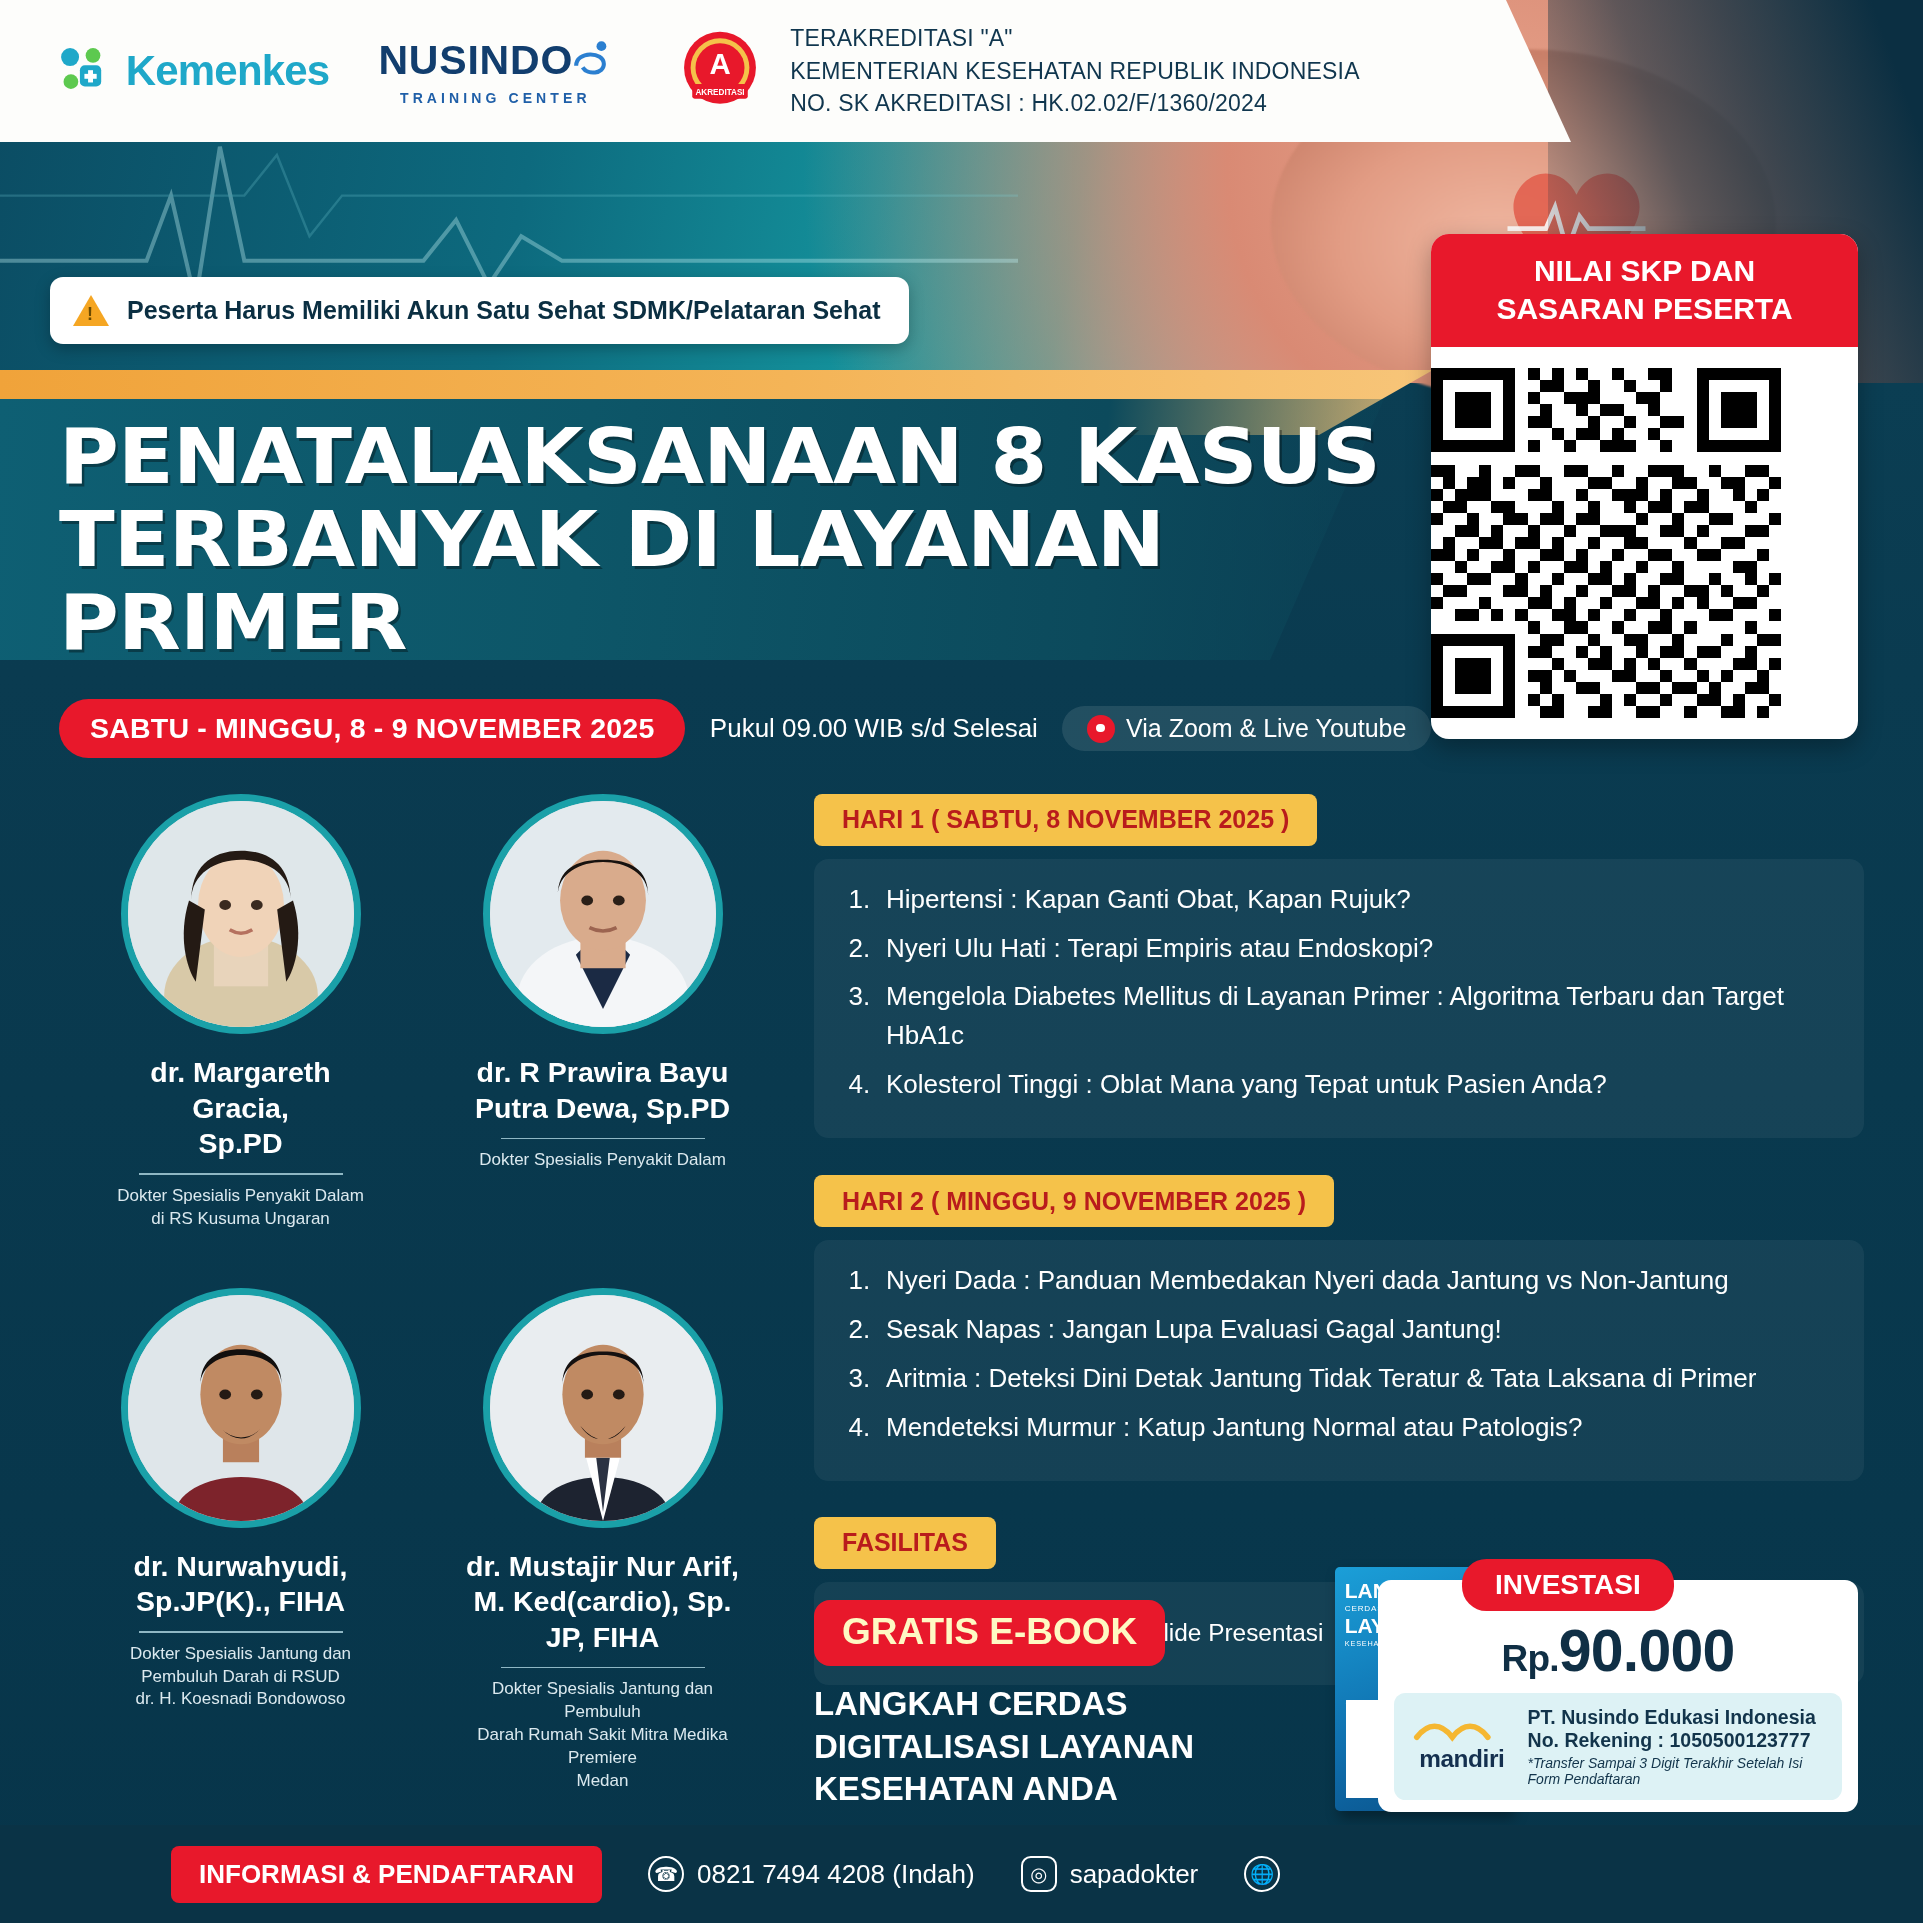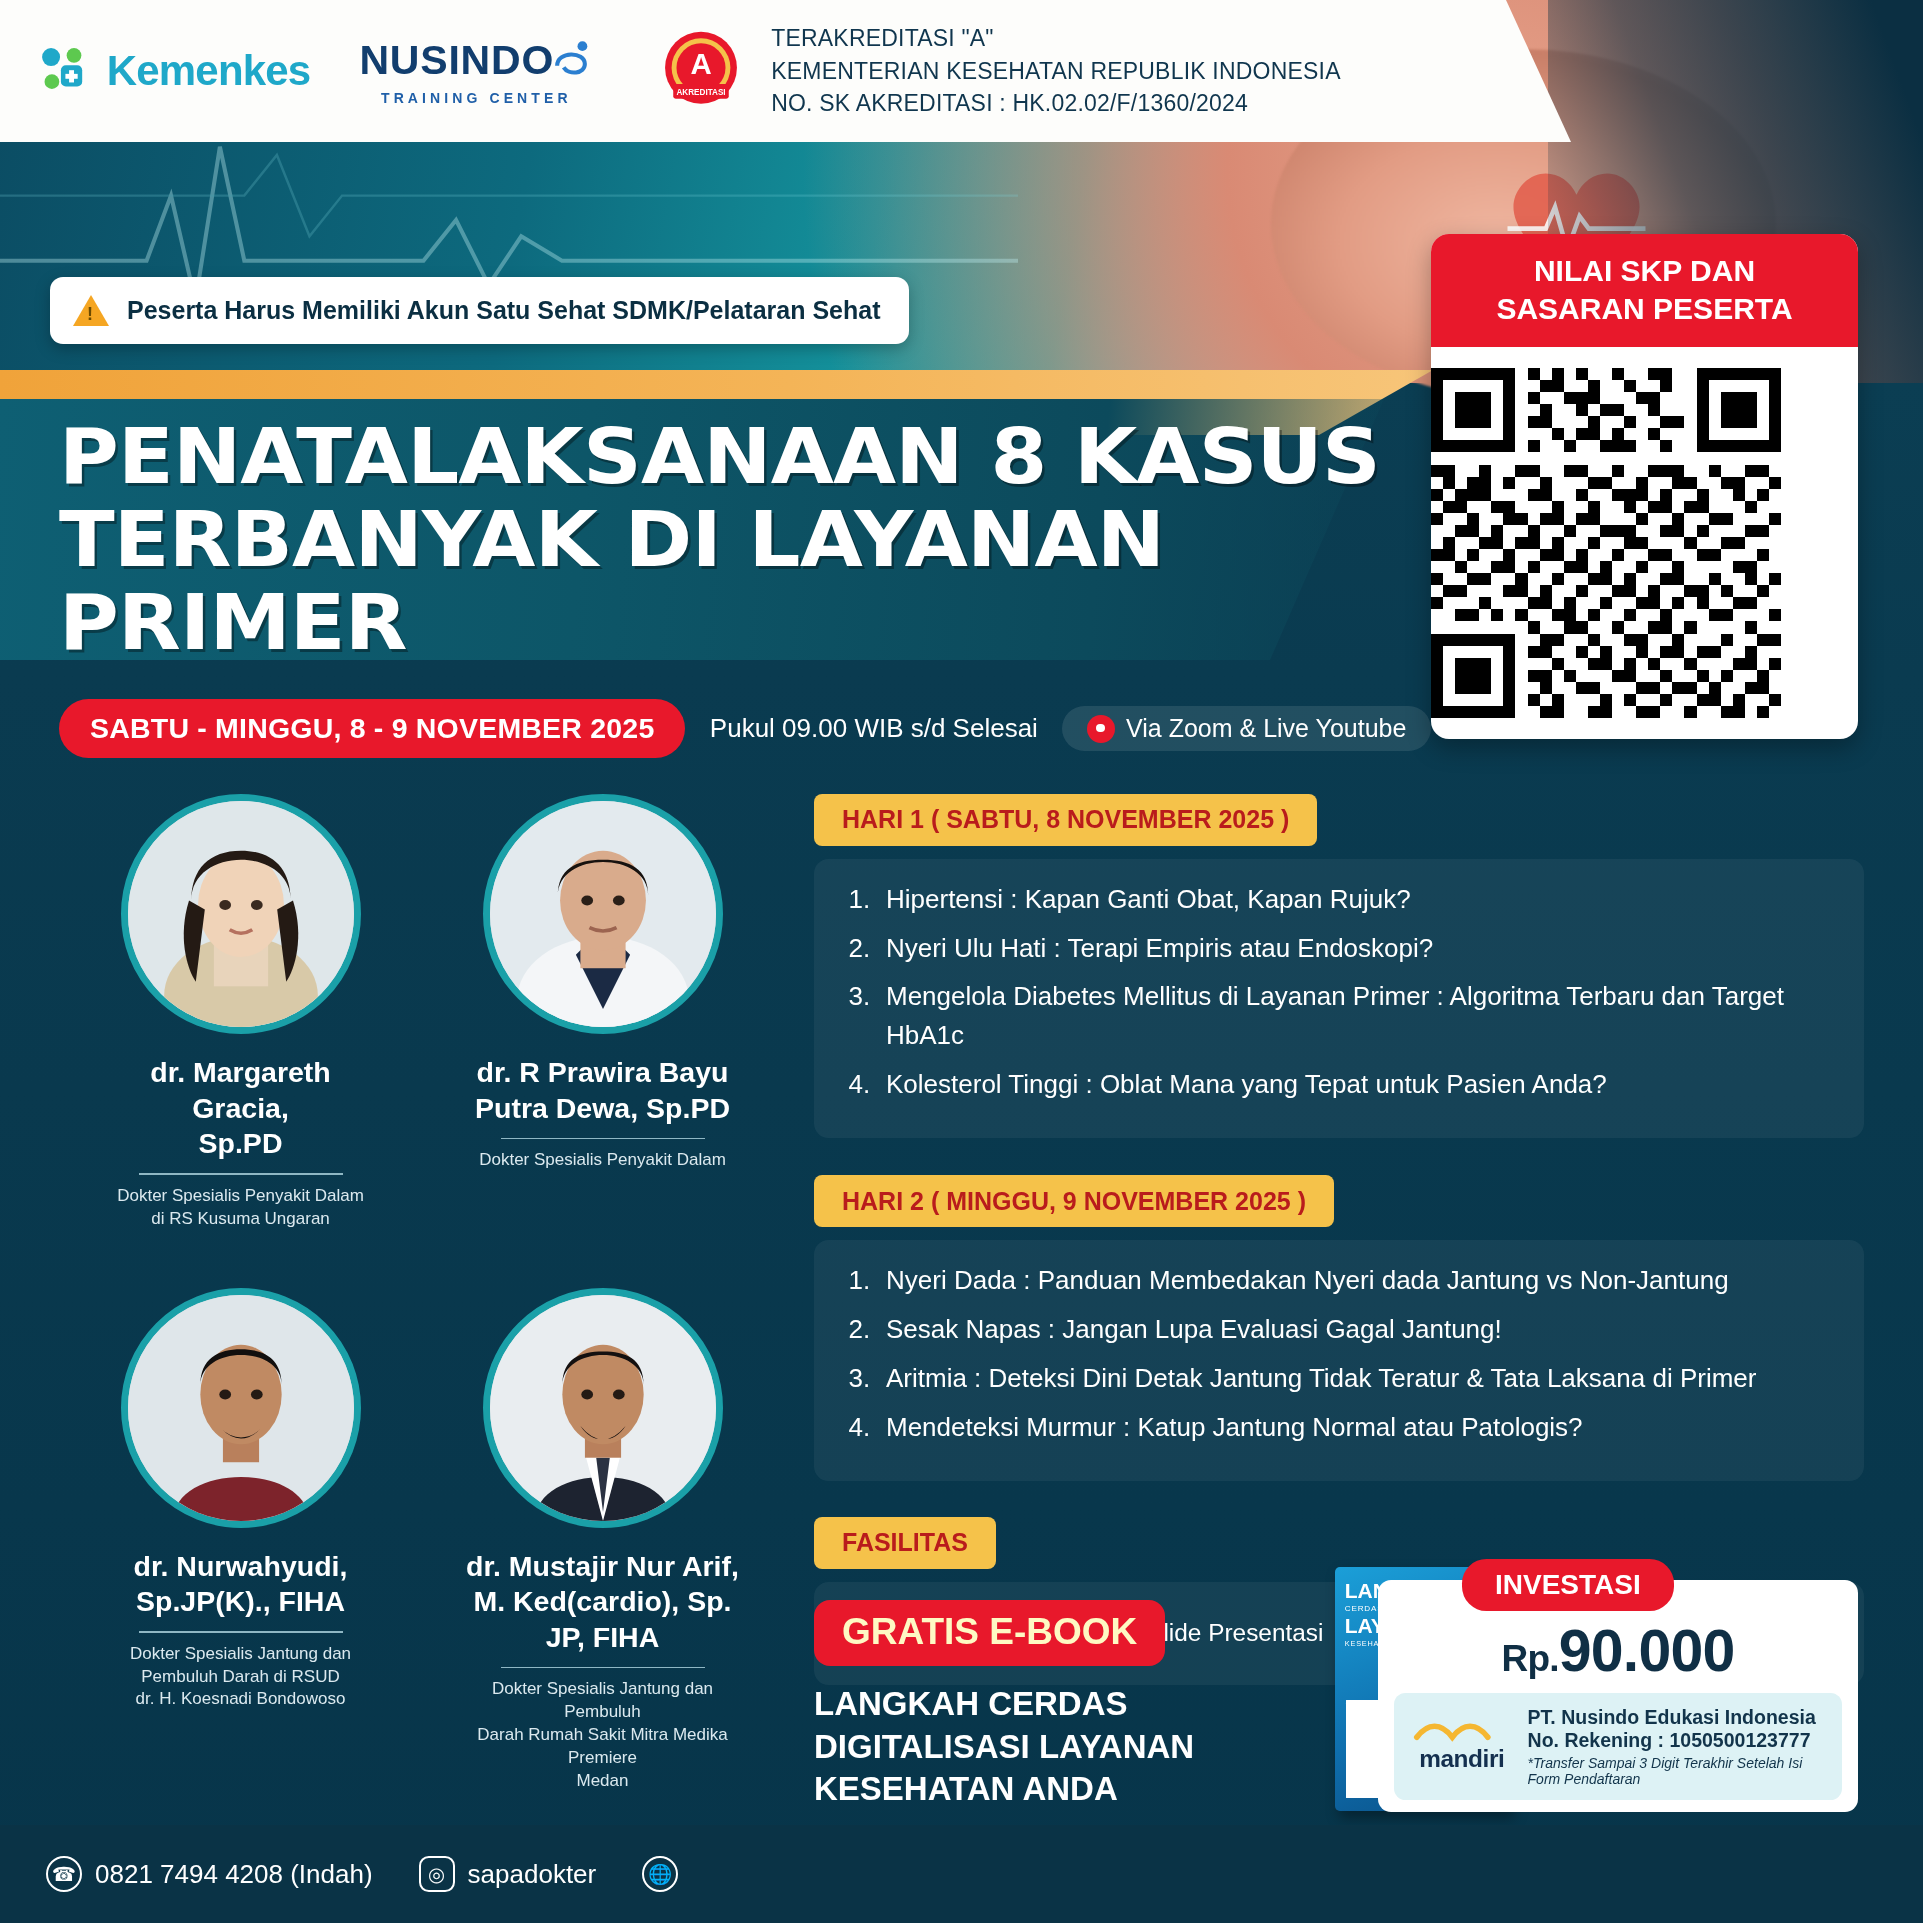--- a/index.html
+++ b/index.html
@@ -41,21 +41,21 @@
     background: linear-gradient(250deg, #0b2f42 10%, rgba(11,47,66,0.6) 60%, rgba(11,47,66,0) 100%);
   }
 
   
   .header-bar {
     position:absolute; left:0; top:0; width:1571px; height:142px;
     background:#fdfdfb;
     border-bottom-right-radius: 0;
     clip-path: polygon(0 0, 1506px 0, 1571px 142px, 0 142px);
     display:flex; align-items:center;
-    padding-left:38px;
+    padding-left:57px;
     z-index:5;
   }
   .kemenkes-logo { display:flex; align-items:center; gap:14.7px; }
   .kemenkes-mark { width:54px; height:54px; position:relative; }
   .kemenkes-text { font-size:42px; font-weight:bold; color:#1fa8c9; letter-spacing:-0.8px; }
   .nusindo { margin-left:49px; text-align:center; }
   .nusindo-top { font-size:41px; font-weight:bold; color:#123e6e; letter-spacing:0.8px; display:flex; align-items:center;}
   .nusindo-sub { font-size:14px; font-weight:bold; color:#1f5fa8; letter-spacing:4.1px; margin-top:6px;}
   .akred-badge { margin-left:59px; width:98px; height:98px; position:relative; }
   .akred-text { margin-left:21px; }
@@ -731,20 +731,21 @@
         <div class="bank-info">
           <div class="b1">PT. Nusindo Edukasi Indonesia</div>
           <div class="b2">No. Rekening : 1050500123777</div>
           <div class="b3">*Transfer Sampai 3 Digit Terakhir Setelah Isi Form Pendaftaran</div>
         </div>
       </div>
     </div>
   </div>
 
   <div class="footer">
+    <div class="foot-chip">INFORMASI &amp; PENDAFTARAN</div>
 
     <div class="foot-item">
       <span class="foot-ico">☎</span>
       <span>0821 7494 4208 (Indah)</span>
     </div>
 
     <div class="foot-item">
       <span class="foot-ico sq">◎</span>
       <span>sapadokter</span>
     </div>

